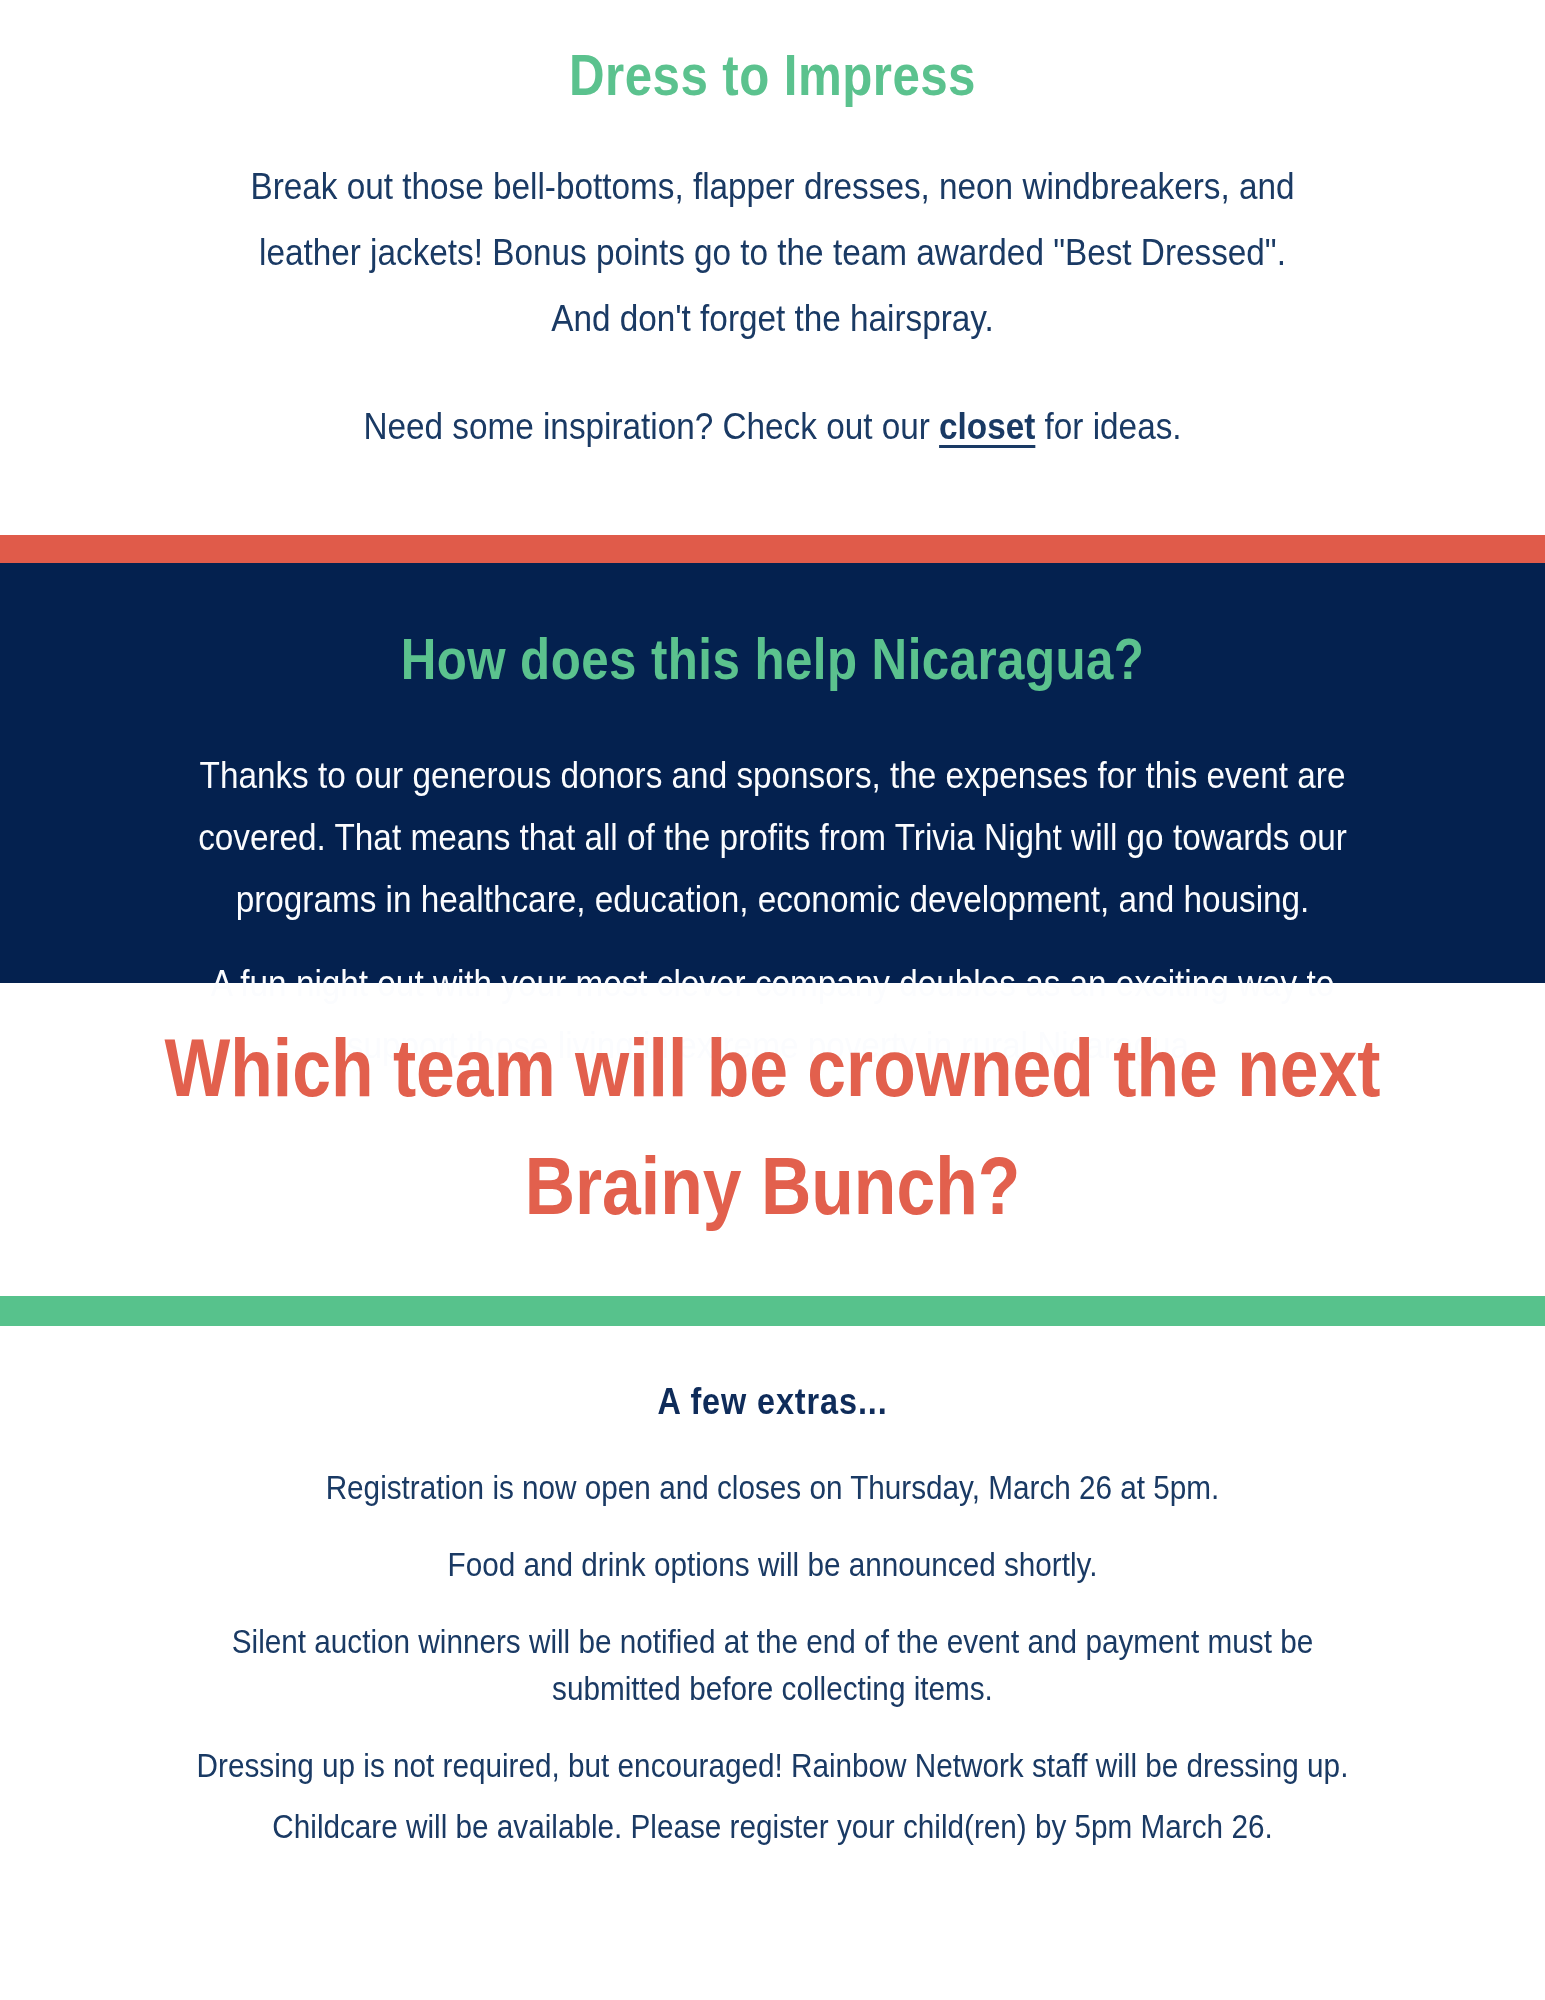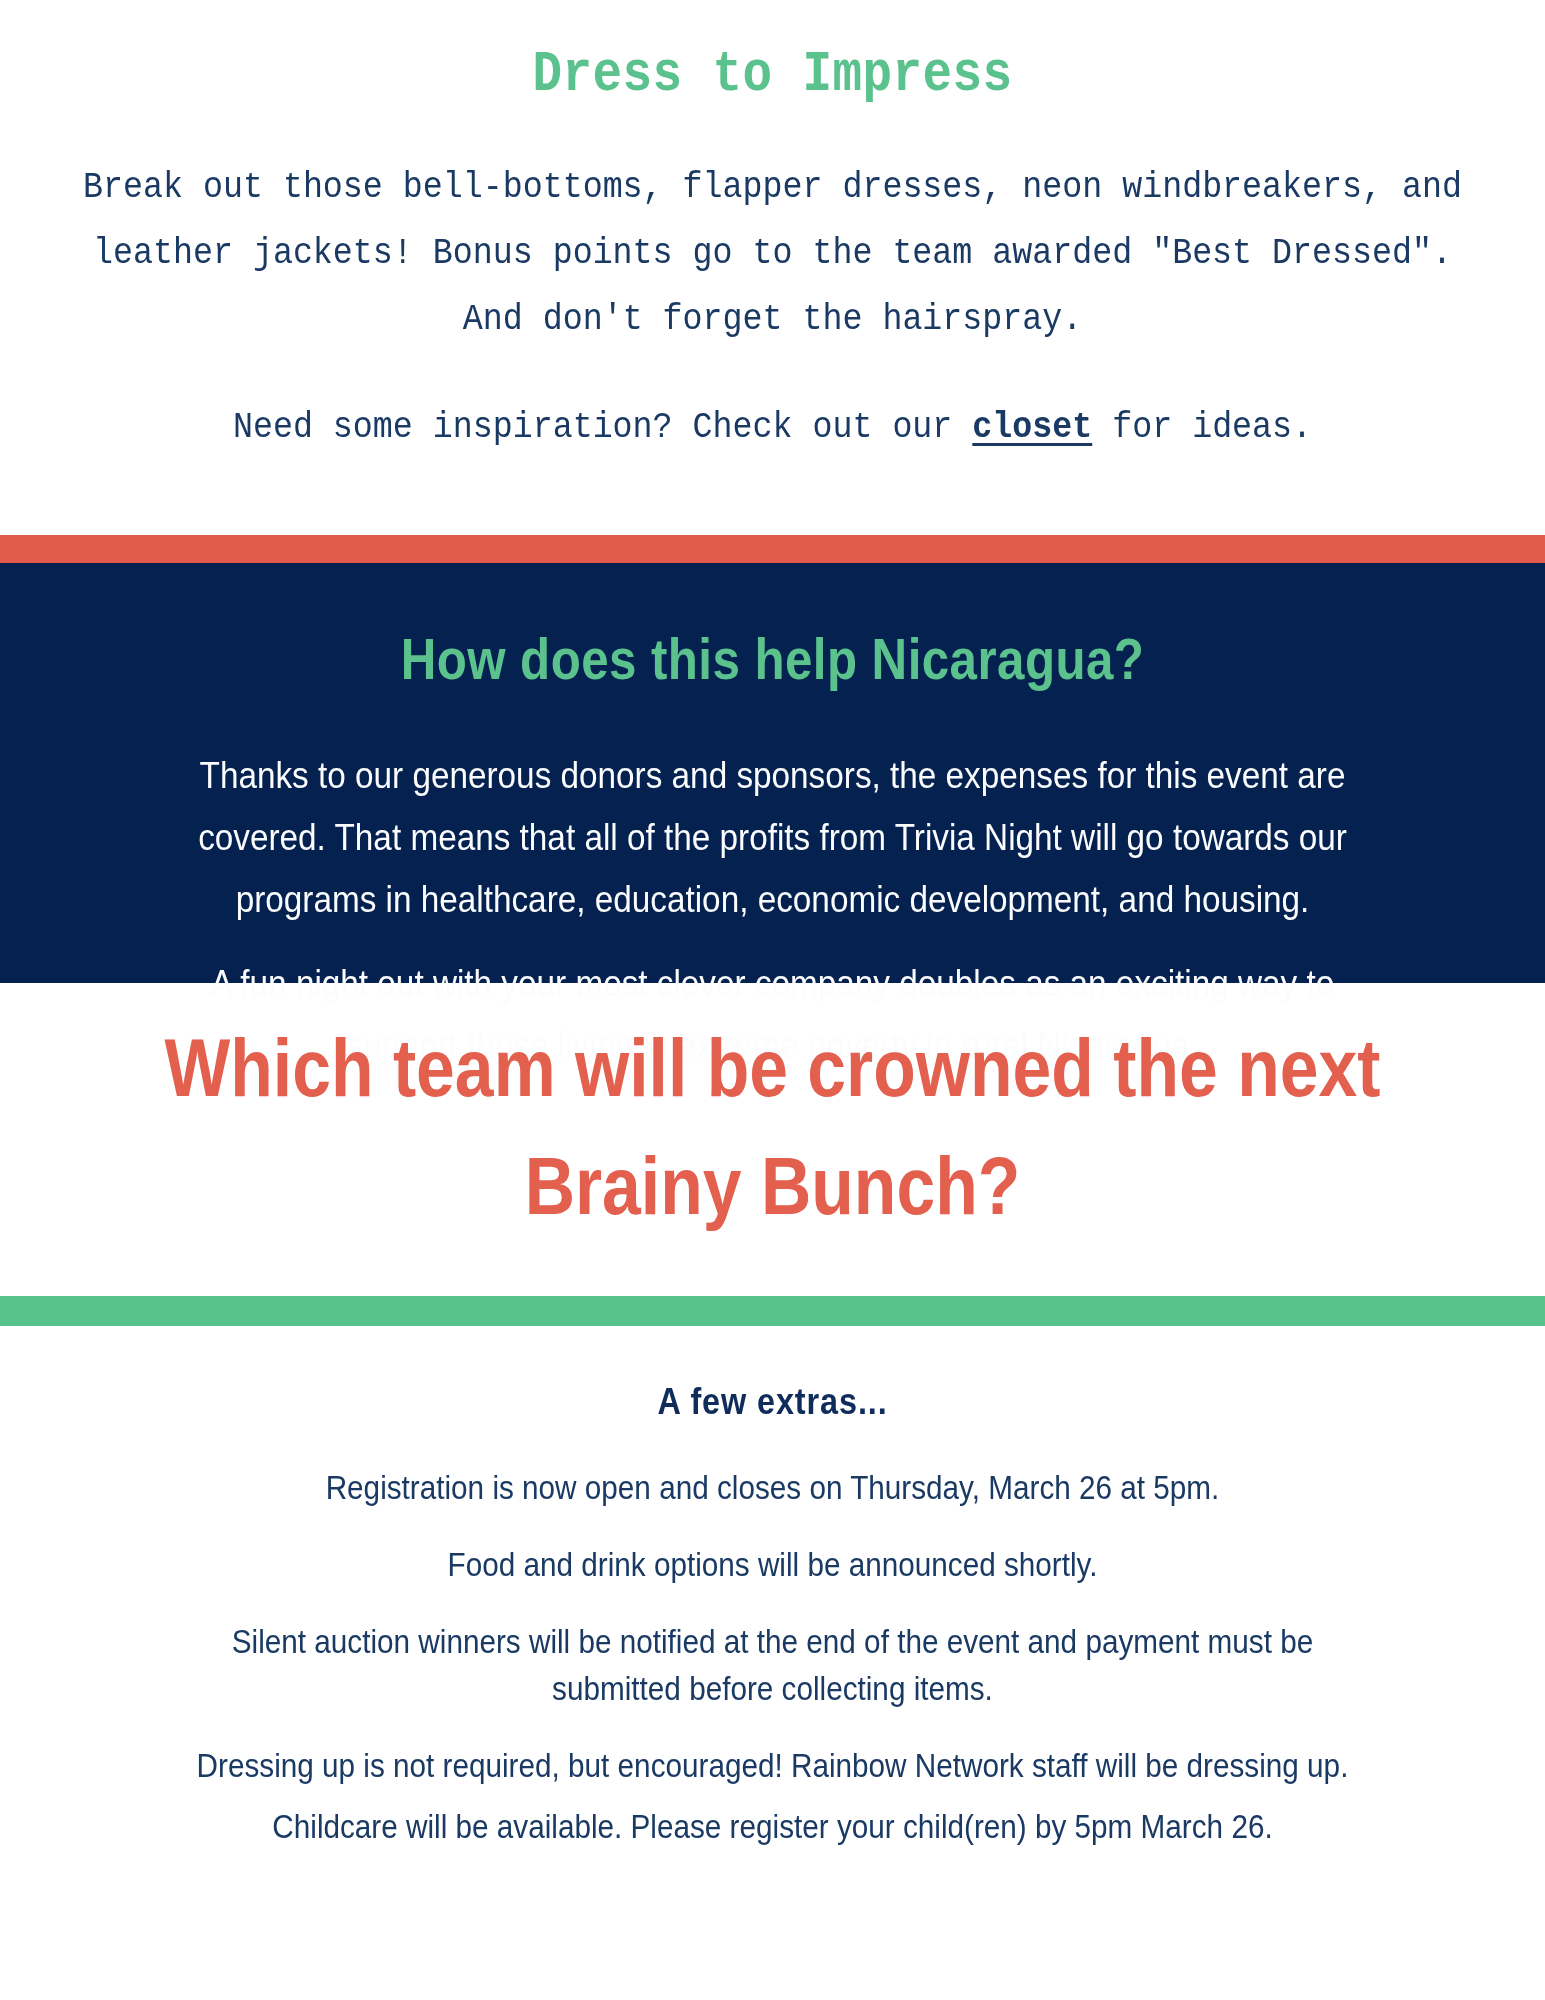--- a/index.html
+++ b/index.html
@@ -15,21 +15,21 @@
     overflow: hidden;
     background: #ffffff;
   }
   
   .cx   { transform: scaleX(0.90); transform-origin: 50% 50%; }
   .cx85 { transform: scaleX(0.85); transform-origin: 50% 50%; }
 
   section { box-sizing: border-box; }
 
   
-  .sec-dress { height: 535px; padding-top: 40px; font-family: Liberation Mono, monospace; }
+  .sec-dress { height: 535px; padding-top: 40px; }
   .h-green {
     margin: 0;
     color: #5bc28e;
     font-size: 58px;
     line-height: 70px;
     font-weight: 700;
     text-align: center;
     letter-spacing: 0.5px;
   }
   .body-lines {

